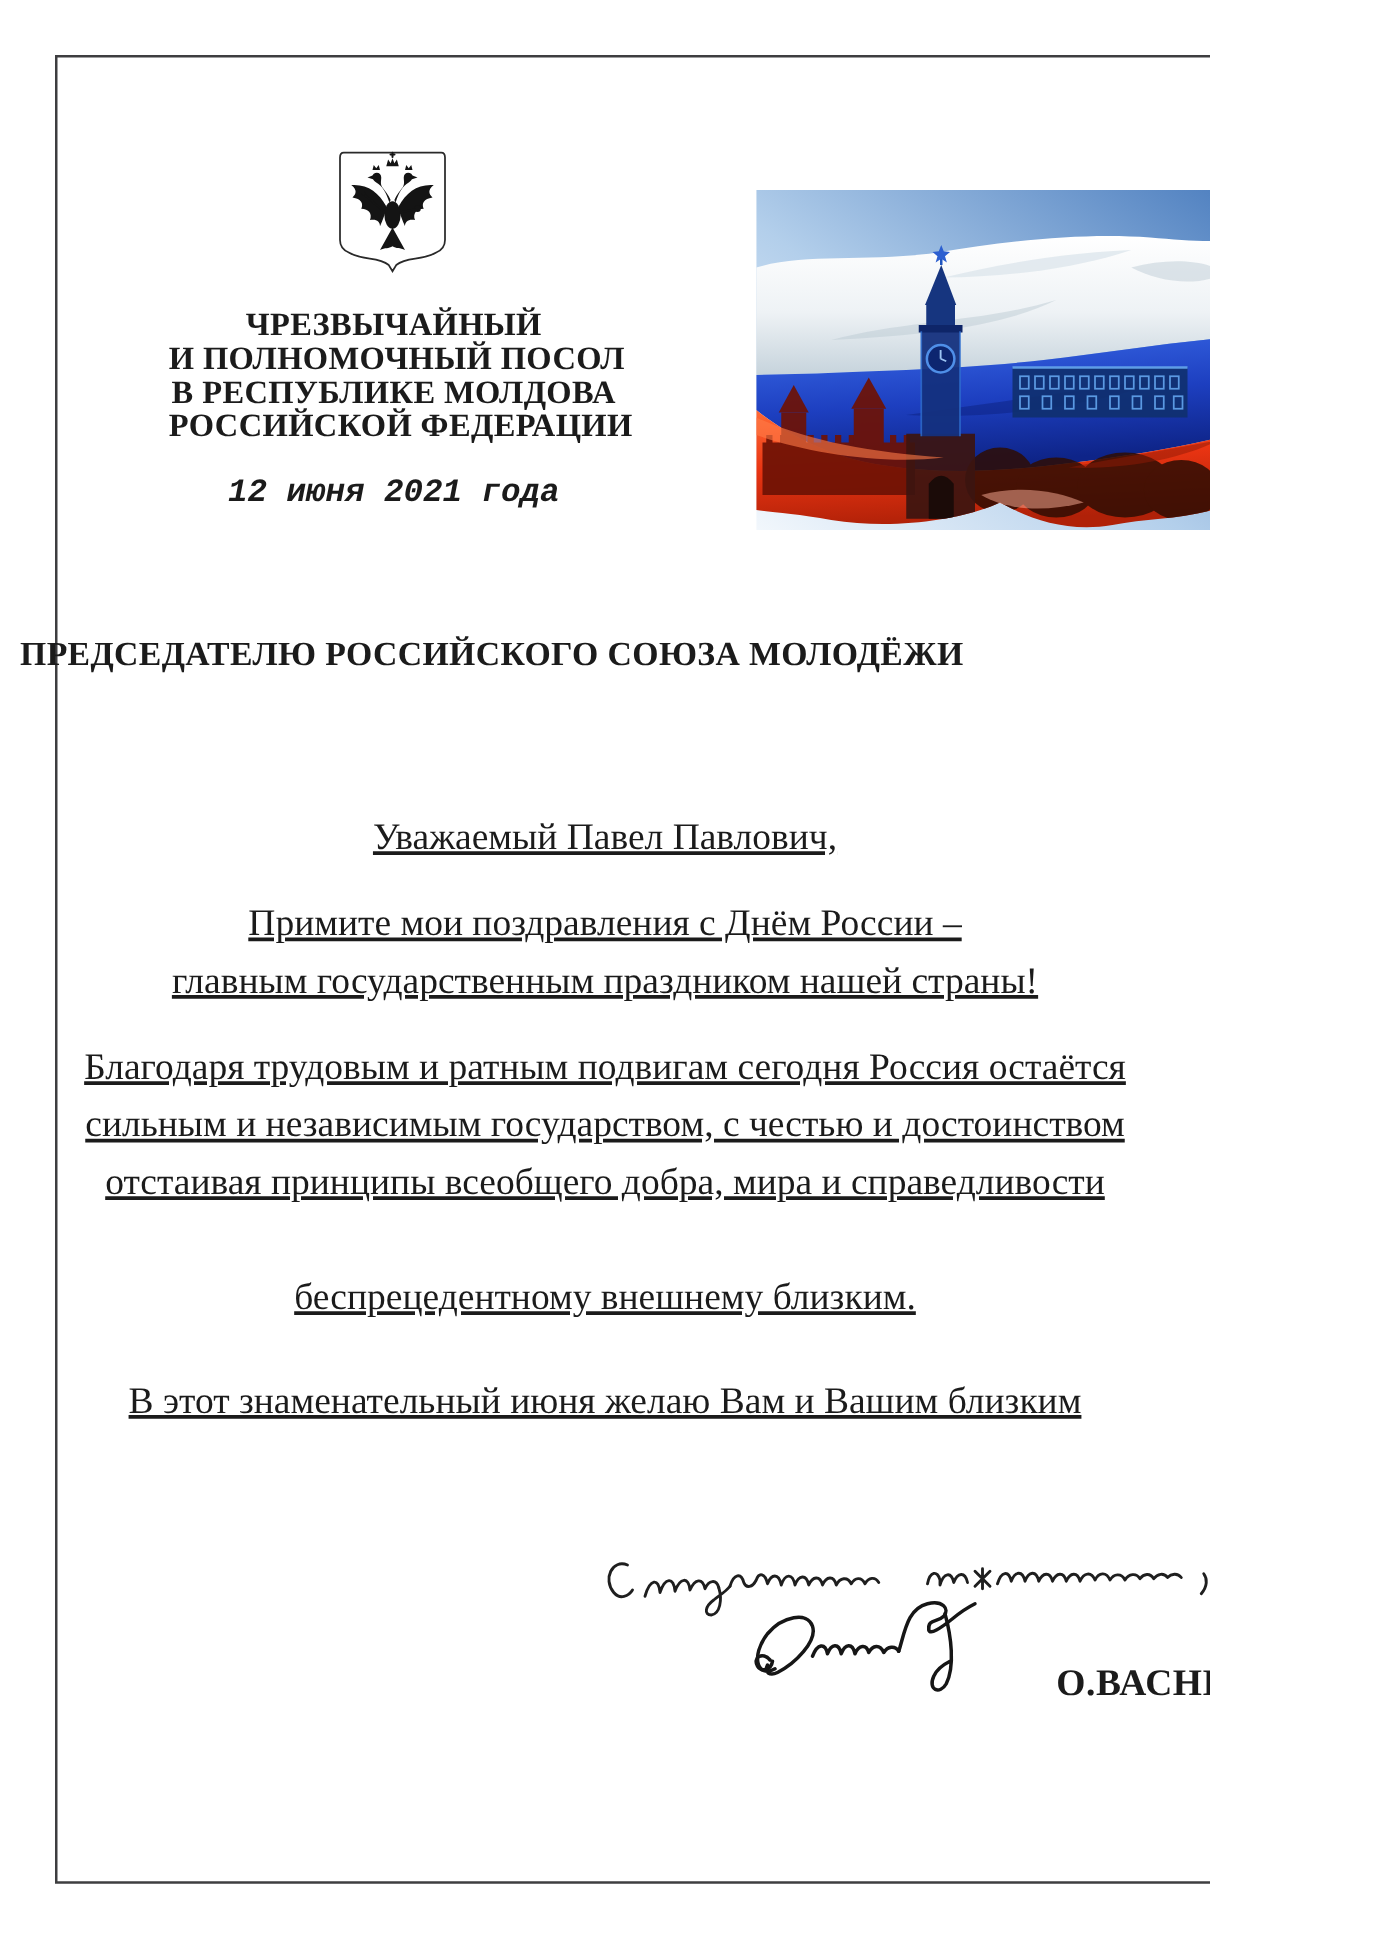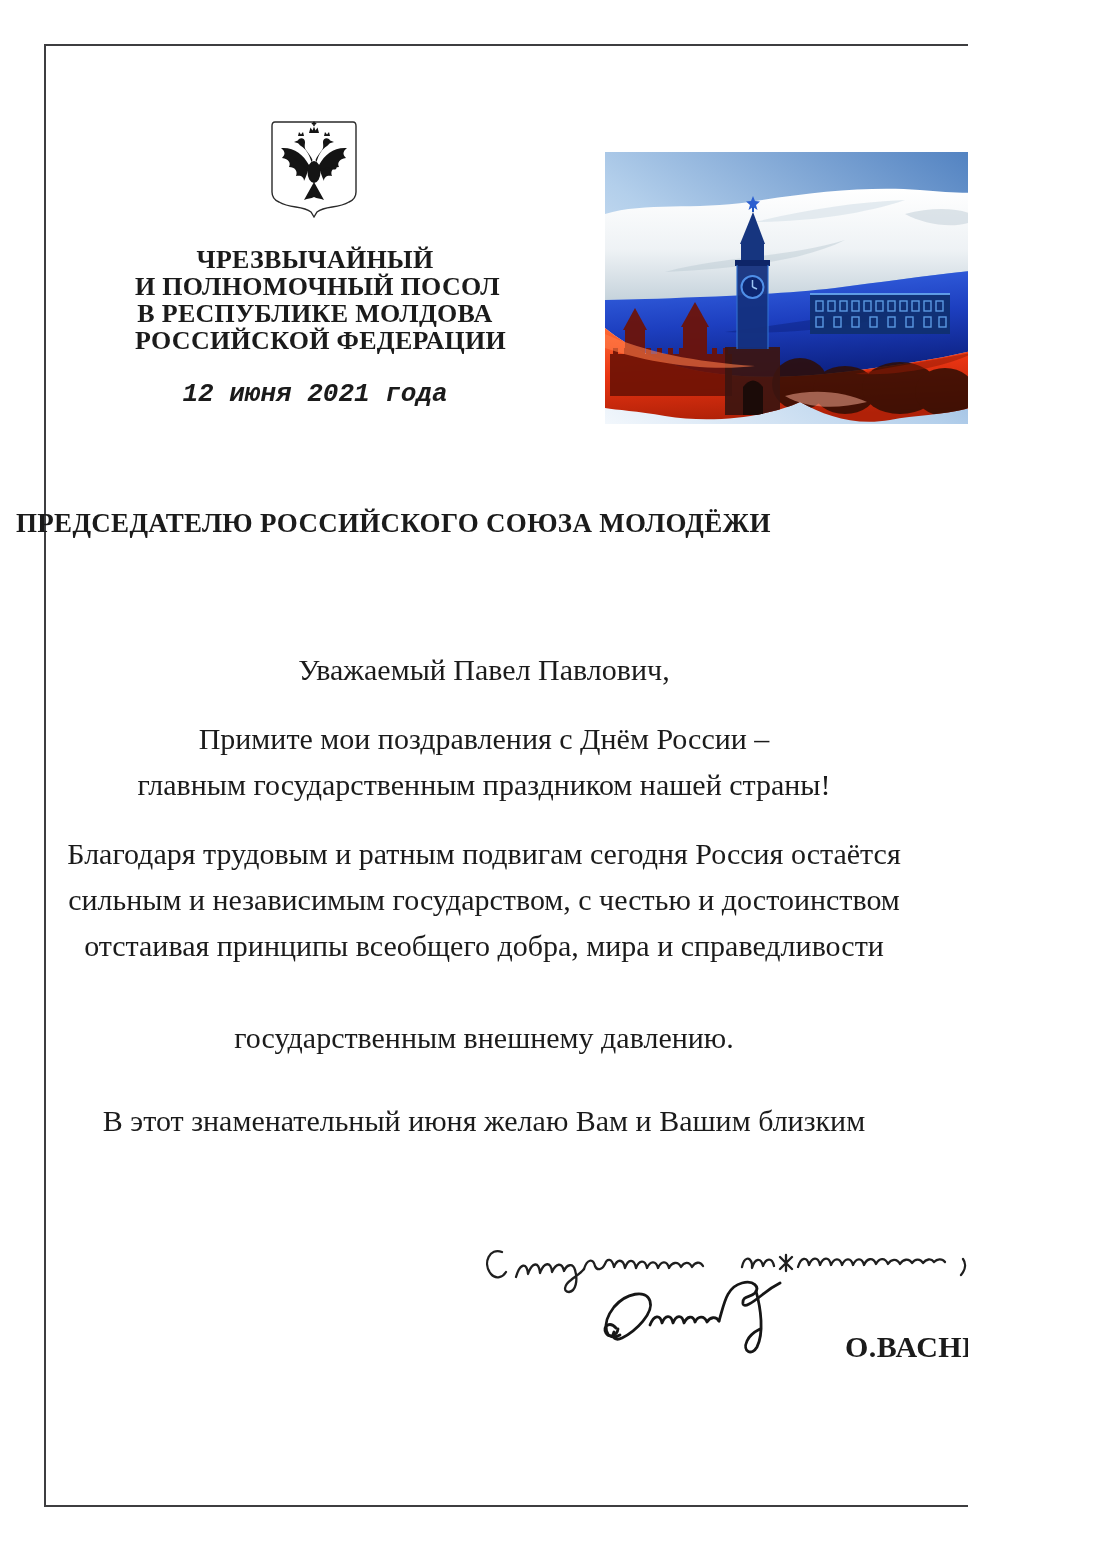--- a/index.html
+++ b/index.html
@@ -22,21 +22,21 @@
     font-weight:bold;font-style:italic;font-size:26px;white-space:nowrap;font-family:Liberation Mono, monospace;
   }
   .flag{position:absolute;left:605px;top:152px;width:378px;height:272px;}
   .addressee{position:absolute;left:16px;top:505px;width:1100px;text-align:left;}
   .addressee .addr-line{font-weight:bold;font-size:27px;line-height:36px;letter-spacing:.3px;}
   .addressee .addr-line + .addr-line{margin-top:26px;}
   .letter-body{
     position:absolute;left:65px;right:65px;top:647px;text-align:center;
     font-size:30px;line-height:46px;
   }
-  .letter-body p{margin:0 0 23px 0;}
+  .letter-body p{margin:0 0 23px 0;text-decoration:underline;}
   .letter-body p.tight{margin-bottom:37px;}
   .letter-body p:last-child{margin-bottom:0;}
   .closing-svg{position:absolute;left:470px;top:1225px;width:530px;height:150px;}
   .sig-name{
     position:absolute;left:845px;top:1330px;width:220px;
     font-weight:bold;font-size:30px;letter-spacing:.5px;white-space:nowrap;
   }
 </style>
 </head>
 <body>
@@ -199,21 +199,21 @@
     </p>
     <p>
       <span>Примите мои поздравления с Днём России –</span><br>
       <span>главным государственным праздником нашей страны!</span>
     </p>
     <p class="tight">
       <span>Благодаря трудовым и ратным подвигам сегодня Россия остаётся</span><br>
       <span>сильным и независимым государством, с честью и достоинством</span><br>
       <span>отстаивая принципы всеобщего добра, мира и справедливости</span><br>
       <br>
-      <span>государственным внешнему давлению.</span>
+      <span>беспрецедентному внешнему близким.</span>
     </p>
     <p>
       <span>В этот знаменательный июня желаю Вам и Вашим близким</span><br>
     </p>
   </div>
 
   <svg class="closing-svg" viewBox="0 0 530 150" aria-label="С наилучшими пожеланиями,">
     <g fill="none" stroke="#1f1f1f" stroke-width="2.3" stroke-linecap="round" stroke-linejoin="round">
 
       <path d="M32,27 C20,22 12,38 21,49 C26,55 33,52 36,47"></path>

